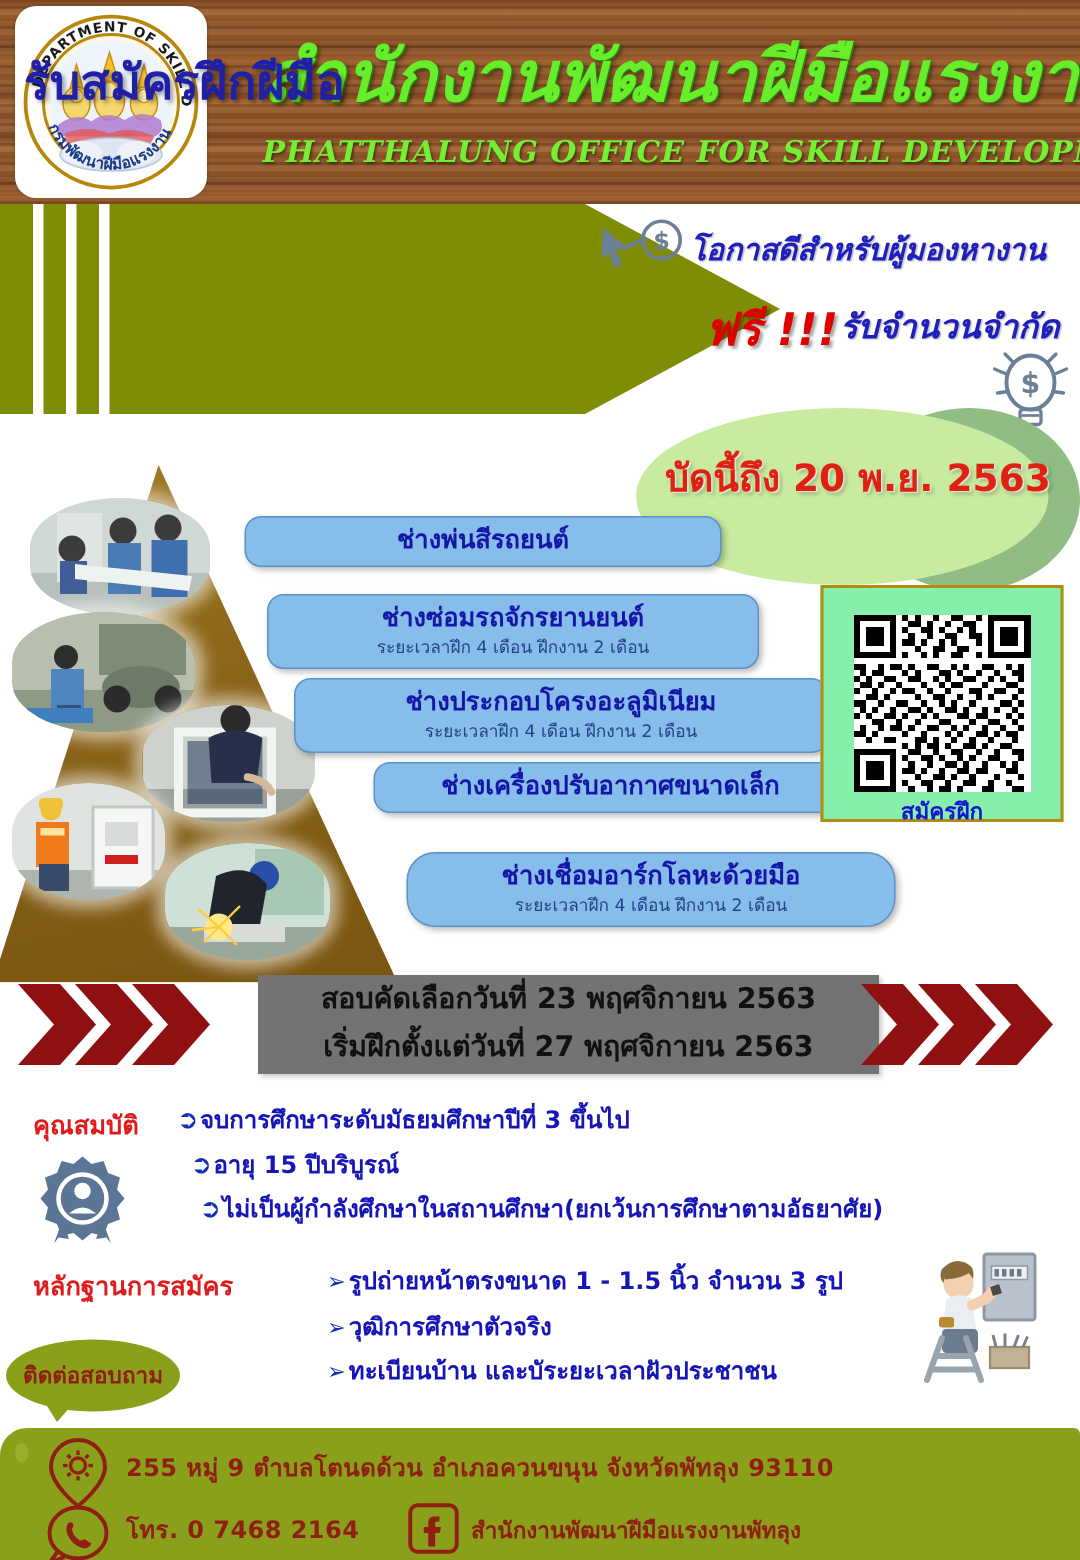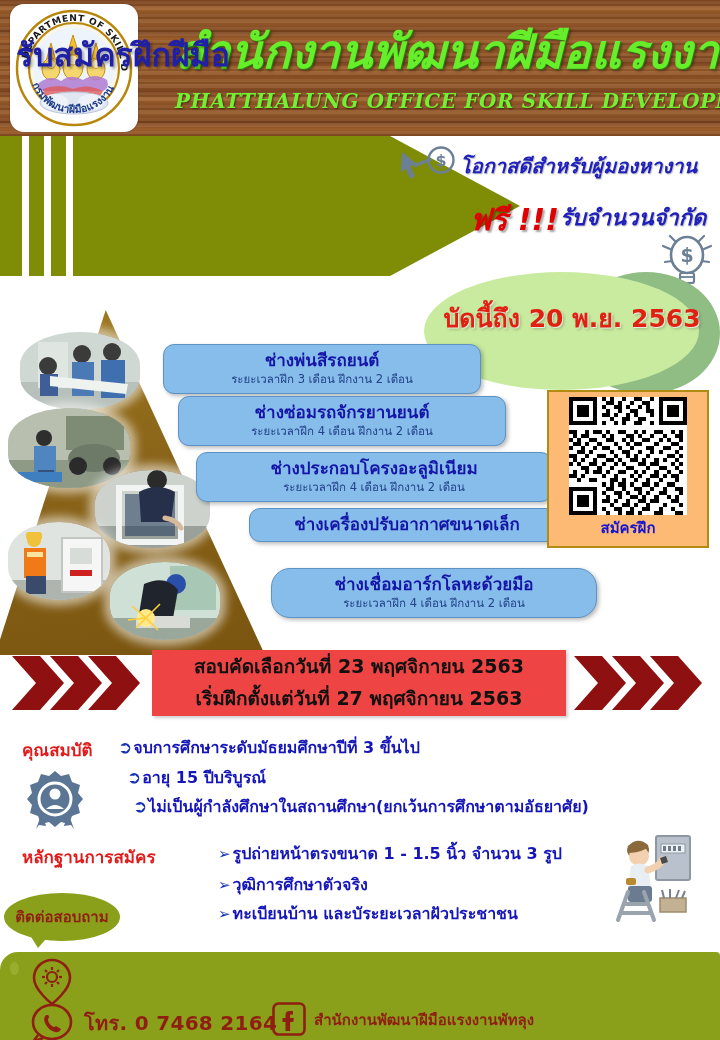--- a/index.html
+++ b/index.html
@@ -115,28 +115,28 @@
   .pill .pdur{color:#24428a;font-size:11.5px;line-height:16px;white-space:nowrap;}
   .c0{left:163px;top:344px;width:292px;}
   .c1{left:178px;top:396px;width:302px;}
   .c2{left:196px;top:452px;width:330px;}
   .c3{left:249px;top:508px;width:290px;}
   .c4{left:271px;top:568px;width:300px;border-radius:19px;}
 
   
   .qrbox{
     position:absolute;left:547px;top:390px;width:162px;height:158px;
-    background:#fdba74;border:2px solid #b08c12;padding:5px;box-sizing:border-box;
+    background:#86efac;border:2px solid #b08c12;padding:18px;box-sizing:border-box;
   }
   .qr{width:100%;height:118px;display:block;}
   .qrlabel{color:#1515d0;font-size:15px;font-weight:bold;text-align:center;line-height:26px;}
 
   
   .exam{
-    position:absolute;left:152px;top:650px;width:414px;height:66px;background:#ef4444;
+    position:absolute;left:172px;top:650px;width:414px;height:66px;background:#737373;
     text-align:center;box-shadow:2px 2px 3px rgba(0,0,0,.2);
   }
   .exam div{color:#111;font-size:19px;font-weight:bold;line-height:32px;white-space:nowrap;}
   .chev-l{position:absolute;left:10px;top:654px;width:142px;height:58px;}
   .chev-r{position:absolute;left:572px;top:654px;width:142px;height:58px;}
 
   
   .qual-title{position:absolute;left:22px;top:736px;color:#e01b1b;font-size:17px;font-weight:bold;white-space:nowrap;}
   .qual-icon{position:absolute;left:24px;top:768px;width:62px;height:62px;}
   .qline{position:absolute;color:#1515b8;font-size:16px;font-weight:bold;white-space:nowrap;line-height:22px;}
@@ -168,21 +168,21 @@
   
   .footer{
     position:absolute;left:0;top:952px;width:720px;height:88px;background:#8aa01a;
     border-top-left-radius:18px;border-top-right-radius:4px;
   }
   .footer .dot{position:absolute;left:10px;top:10px;width:9px;height:13px;background:#9aad2e;border-radius:50%;}
   .pin-icon{position:absolute;left:30px;top:958px;width:44px;height:48px;}
   .phone-icon{position:absolute;left:30px;top:1002px;width:44px;height:40px;}
   .fb-icon{position:absolute;left:272px;top:1002px;width:34px;height:34px;}
   .f-address{position:absolute;left:84px;top:966px;color:#8f1f12;font-size:16px;font-weight:bold;white-space:nowrap;letter-spacing:.3px;}
-  .f-phone{position:absolute;left:84px;top:1007px;color:#8f1f12;font-size:20px;font-weight:bold;white-space:nowrap;letter-spacing:.3px;}
+  .f-phone{position:absolute;left:84px;top:1007px;color:#8f1f12;font-size:16px;font-weight:bold;white-space:nowrap;letter-spacing:.3px;}
   .f-fb{position:absolute;left:314px;top:1008px;color:#8f1f12;font-size:15px;font-weight:bold;white-space:nowrap;}
 </style>
 </head>
 <body>
 
 <div id="poster">
 
   <div class="header">
     <div class="logo">
       <svg class="seal" viewBox="0 0 122 122">
@@ -335,21 +335,20 @@
             <path d="M36 56 L50 42"></path>
           <path d="M36 56 L48 68"></path>
             <path d="M36 56 L18 58"></path>
         </g>
       </svg>
     </div>
   </div>
 
   <div class="pill c0">
     <div class="pname">ช่างพ่นสีรถยนต์</div>
-    <div class="pdur">ระยะเวลาฝึก 3 เดือน ฝึกงาน 2 เดือน</div>
   </div>
   <div class="pill c1">
     <div class="pname">ช่างซ่อมรถจักรยานยนต์</div>
     <div class="pdur">ระยะเวลาฝึก 4 เดือน ฝึกงาน 2 เดือน</div>
   </div>
   <div class="pill c2">
     <div class="pname">ช่างประกอบโครงอะลูมิเนียม</div>
     <div class="pdur">ระยะเวลาฝึก 4 เดือน ฝึกงาน 2 เดือน</div>
   </div>
   <div class="pill c3">
@@ -665,16 +664,17 @@
   </svg>
   <svg class="phone-icon" viewBox="0 0 44 40">
     <ellipse cx="22" cy="20" rx="19" ry="17" fill="none" stroke="#8f1f12" stroke-width="2.6"></ellipse>
     <path d="M8 33 L3 40 L13 36" fill="none" stroke="#8f1f12" stroke-width="2.6"></path>
     <path d="M16 13 q-3 3 -1 8 q3 7 10 9 q4 1 6 -3 l-5 -3 q-2 2 -4 0 q-4 -3 -4 -7 q2 -2 0 -4 Z" fill="#8f1f12"></path>
   </svg>
   <svg class="fb-icon" viewBox="0 0 34 34">
     <rect x="1.5" y="1.5" width="31" height="31" rx="5" fill="none" stroke="#8f1f12" stroke-width="2.6"></rect>
     <path d="M21 9 h-3.5 c-2.6 0 -4 1.6 -4 4.2 V16 H10.5 v4 h3 v9 h4.6 v-9 h3.2 l.6 -4 h-3.8 v-2.2 c0 -1 .3 -1.4 1.3 -1.4 H21 Z" fill="#8f1f12"></path>
   </svg>
+  <div class="f-address">255  หมู่  9  ตำบลโตนดด้วน  อำเภอควนขนุน  จังหวัดพัทลุง  93110</div>
   <div class="f-phone">โทร.  0  7468  2164</div>
   <div class="f-fb">สำนักงานพัฒนาฝีมือแรงงานพัทลุง</div>
 
 </div>
 
 </body></html>

